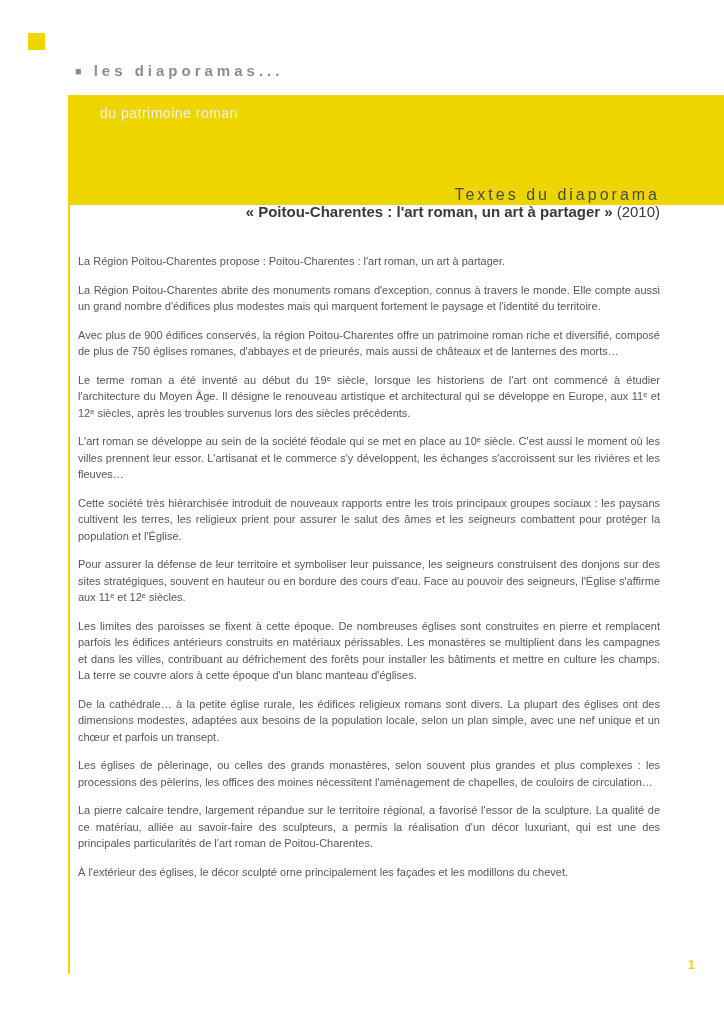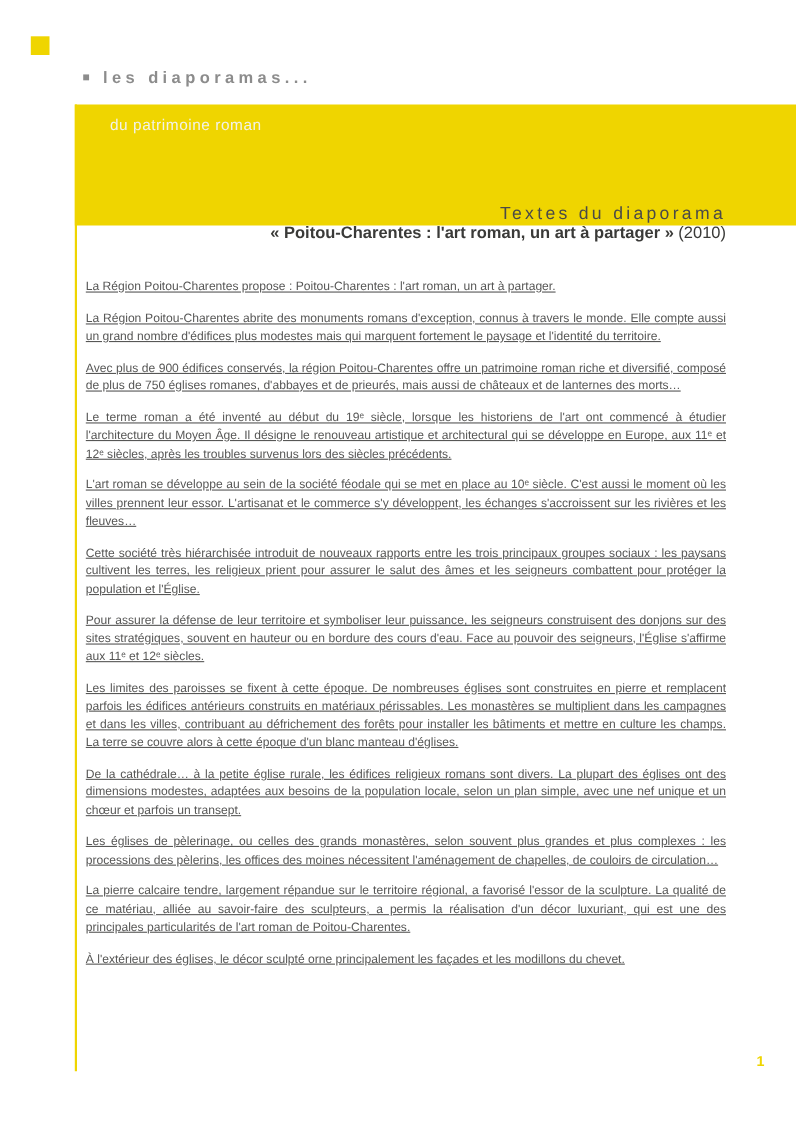--- a/index.html
+++ b/index.html
@@ -91,21 +91,20 @@
     left: 78px;
     top: 253px;
     width: 582px;
     color: #575756;
     font-size: 11px;
     line-height: 16.5px;
     text-align: justify;
   }
   .body-text p {
     margin: 0 0 12px 0;
-    text-decoration: underline;
   }
   .page-number {
     position: absolute;
     right: 29px;
     top: 957px;
     color: #EFD500;
     font-size: 13px;
     font-weight: bold;
   }
   .hline {

